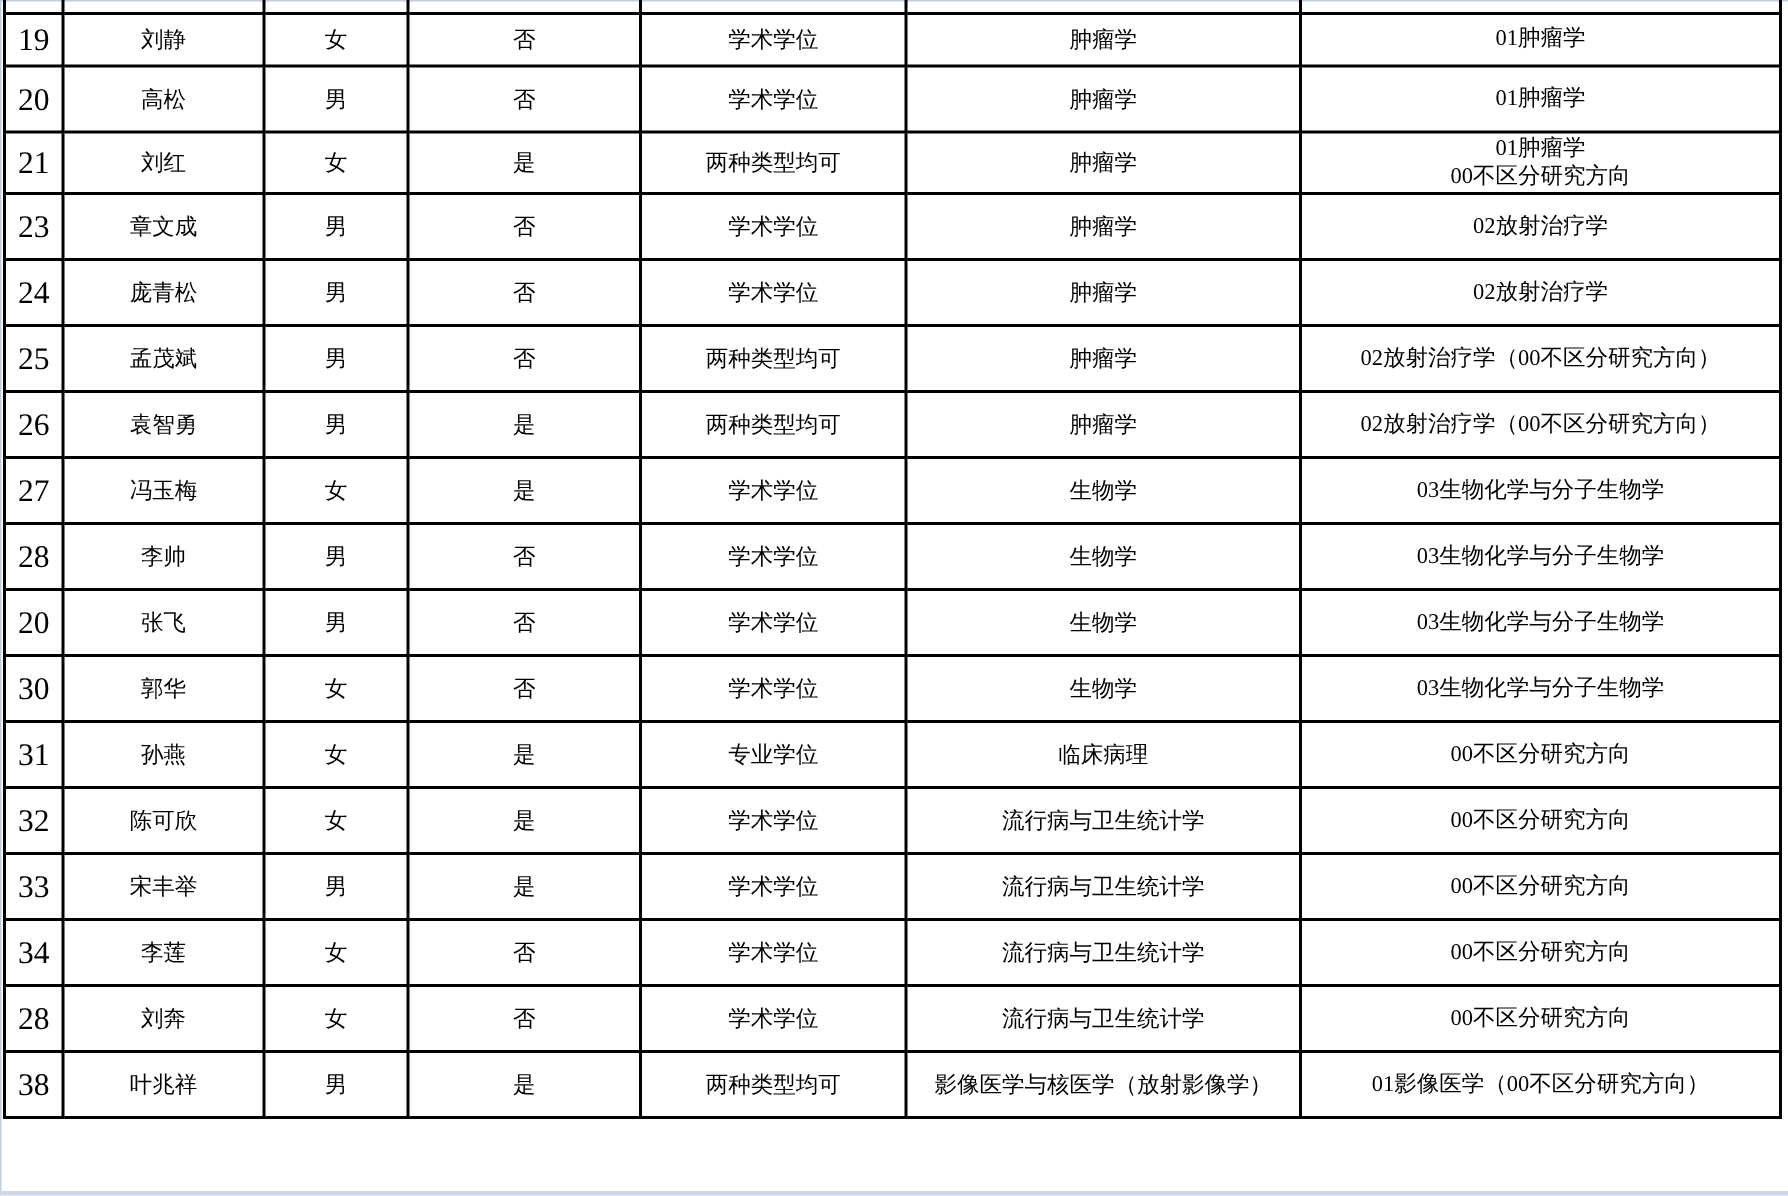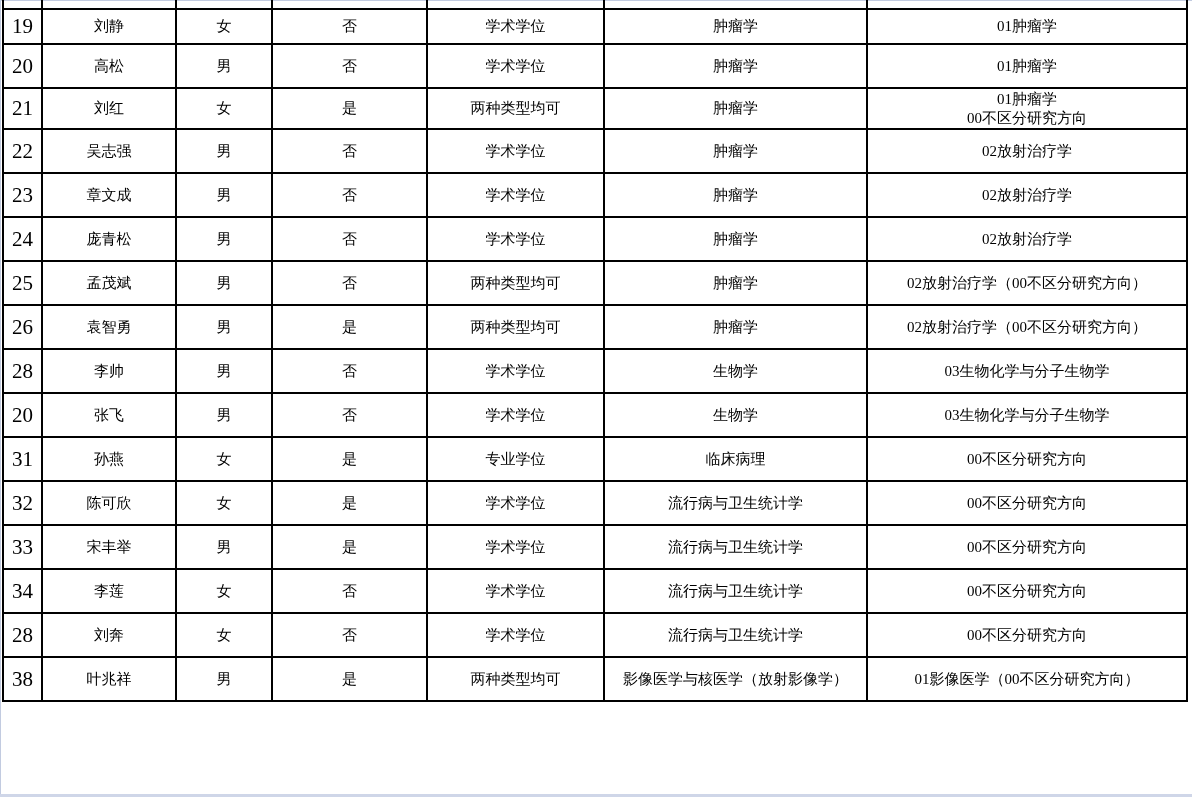--- a/index.html
+++ b/index.html
@@ -106,29 +106,20 @@
           <td class="col-no">21</td>
           <td class="col-name">刘红</td>
           <td class="col-gender">女</td>
           <td class="col-flag">是</td>
           <td class="col-degree_type">两种类型均可</td>
           <td class="col-subject">肿瘤学</td>
           <td class="col-direction">01肿瘤学
 00不区分研究方向</td>
         </tr>
         <tr>
-          <td class="col-no">22</td>
-          <td class="col-name">吴志强</td>
-          <td class="col-gender">男</td>
-          <td class="col-flag">否</td>
-          <td class="col-degree_type">学术学位</td>
-          <td class="col-subject">肿瘤学</td>
-          <td class="col-direction">02放射治疗学</td>
-        </tr>
-        <tr>
           <td class="col-no">23</td>
           <td class="col-name">章文成</td>
           <td class="col-gender">男</td>
           <td class="col-flag">否</td>
           <td class="col-degree_type">学术学位</td>
           <td class="col-subject">肿瘤学</td>
           <td class="col-direction">02放射治疗学</td>
         </tr>
         <tr>
           <td class="col-no">24</td>
@@ -151,32 +142,50 @@
         <tr>
           <td class="col-no">26</td>
           <td class="col-name">袁智勇</td>
           <td class="col-gender">男</td>
           <td class="col-flag">是</td>
           <td class="col-degree_type">两种类型均可</td>
           <td class="col-subject">肿瘤学</td>
           <td class="col-direction">02放射治疗学（00不区分研究方向）</td>
         </tr>
         <tr>
+          <td class="col-no">27</td>
+          <td class="col-name">冯玉梅</td>
+          <td class="col-gender">女</td>
+          <td class="col-flag">是</td>
+          <td class="col-degree_type">学术学位</td>
+          <td class="col-subject">生物学</td>
+          <td class="col-direction">03生物化学与分子生物学</td>
+        </tr>
+        <tr>
           <td class="col-no">28</td>
           <td class="col-name">李帅</td>
           <td class="col-gender">男</td>
           <td class="col-flag">否</td>
           <td class="col-degree_type">学术学位</td>
           <td class="col-subject">生物学</td>
           <td class="col-direction">03生物化学与分子生物学</td>
         </tr>
         <tr>
           <td class="col-no">20</td>
           <td class="col-name">张飞</td>
           <td class="col-gender">男</td>
+          <td class="col-flag">否</td>
+          <td class="col-degree_type">学术学位</td>
+          <td class="col-subject">生物学</td>
+          <td class="col-direction">03生物化学与分子生物学</td>
+        </tr>
+        <tr>
+          <td class="col-no">30</td>
+          <td class="col-name">郭华</td>
+          <td class="col-gender">女</td>
           <td class="col-flag">否</td>
           <td class="col-degree_type">学术学位</td>
           <td class="col-subject">生物学</td>
           <td class="col-direction">03生物化学与分子生物学</td>
         </tr>
         <tr>
           <td class="col-no">31</td>
           <td class="col-name">孙燕</td>
           <td class="col-gender">女</td>
           <td class="col-flag">是</td>

